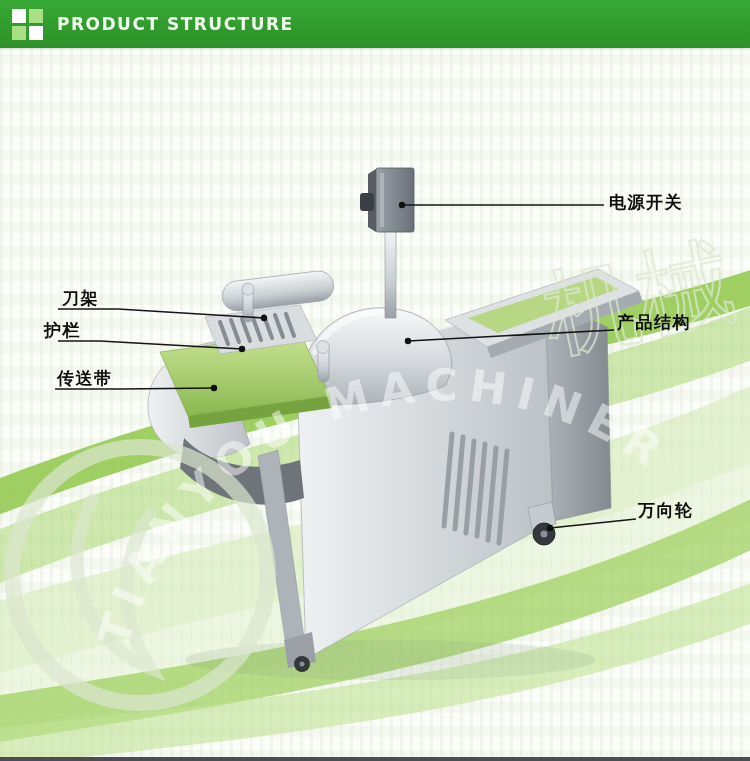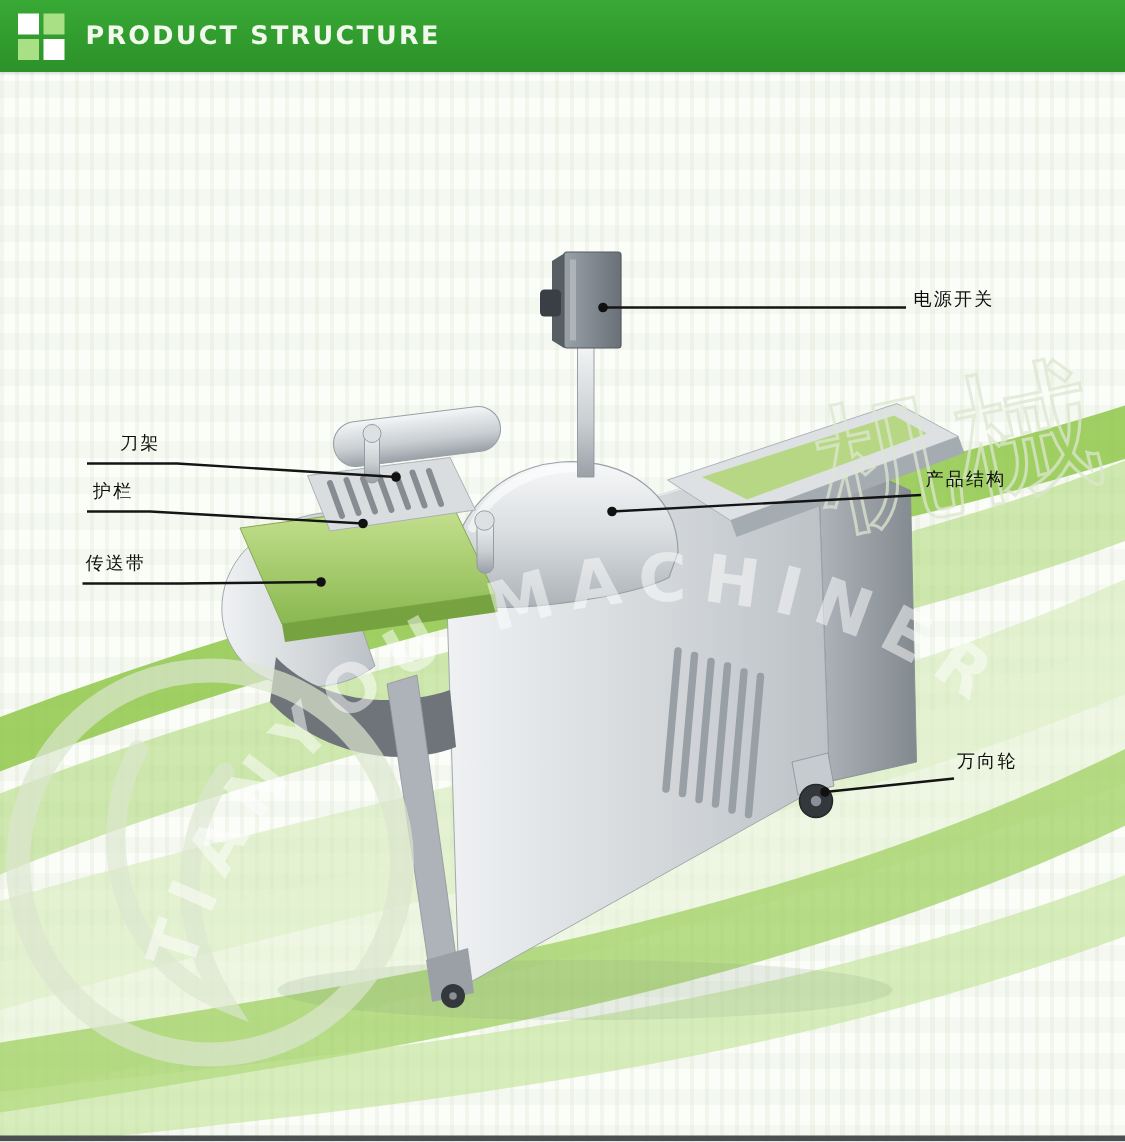--- a/index.html
+++ b/index.html
@@ -21,27 +21,27 @@
   .hicon i{display:block;}
   .hicon i:nth-child(1){background:#ffffff;}
   .hicon i:nth-child(2){background:#a9df85;}
   .hicon i:nth-child(3){background:#a9df85;}
   .hicon i:nth-child(4){background:#ffffff;}
   .title-cn{color:#ffffff;font-size:22px;font-weight:bold;letter-spacing:3px;}
   .title-en{color:#f0f9ec;font-size:17px;font-weight:600;letter-spacing:1.5px;margin-left:2px;}
   .scene{position:absolute;top:0;left:0;z-index:1;}
   .label{
     position:absolute;z-index:6;white-space:nowrap;
-    font-size:12px;font-weight:400;color:#0d0d0d;letter-spacing:1.5px;line-height:1.1;
+    font-size:17px;font-weight:700;color:#0d0d0d;letter-spacing:1.5px;line-height:1.1;
   }
   .l-power{left:609px;top:193px;}
   .l-press{left:617px;top:313px;}
   .l-wheel{left:638px;top:501px;}
-  .l-knife{left:80px;top:289px;}
-  .l-guard{left:62px;top:321px;}
+  .l-knife{left:62px;top:289px;}
+  .l-guard{left:44px;top:321px;}
   .l-belt{left:57px;top:369px;text-align:center;}
   .bottom-strip{position:absolute;left:0;right:0;bottom:0;height:4px;background:#4b4e51;z-index:9;}
 </style>
 </head>
 <body>
 
 <div class="page">
 
   <svg class="scene" width="750" height="761" viewBox="0 0 750 761" aria-hidden="true">
     <defs>

